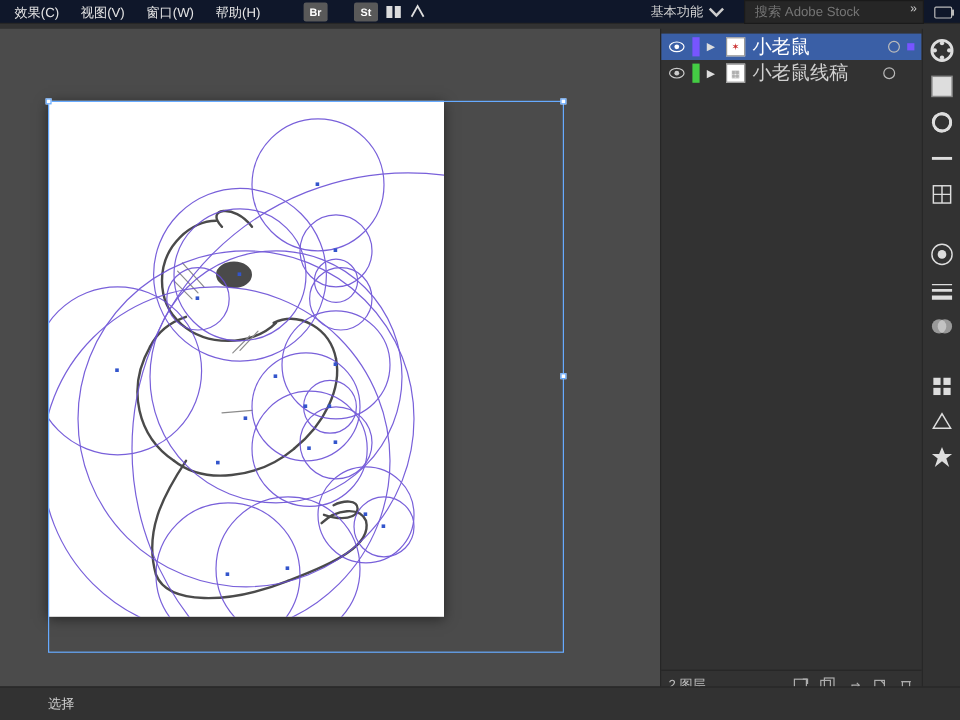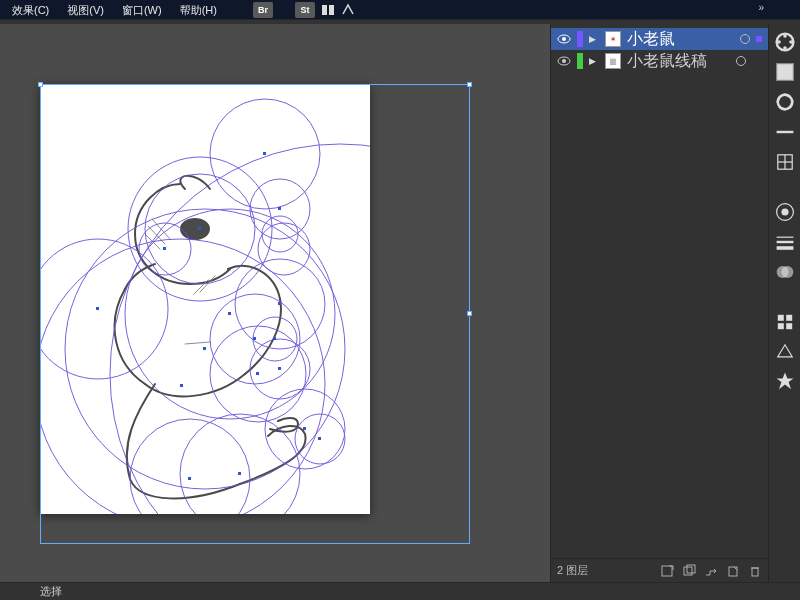--- a/index.html
+++ b/index.html
@@ -130,21 +130,21 @@
     padding-top: 6px; gap: 6px;
   }
   .side-tools .tool {
     width: 24px; height: 24px; display:flex; align-items:center; justify-content:center;
     color: #ddd;
   }
   .side-tools .gap { height: 14px; }
 
   
   .status {
-    position: absolute; left: 0; right: 0; bottom: 0; height: 18px;
+    position: absolute; left: 0; right: 0; bottom: 0; height: 28px;
     background: #323232; border-top: 1px solid #262626;
     display: flex; align-items: center; padding: 0 40px;
     color: #cfcfcf;
   }
 </style>
 </head>
 <body>
 
 <div class="menubar">
   <div class="menu-item">效果(C)</div>
@@ -161,20 +161,45 @@
           <rect x="8" y="2" width="5" height="10" fill="#ddd"></rect>
         </svg>
     </span>
     <span class="ic">
       <svg viewBox="0 0 14 14">
           <path d="M2 11 L7 2 L12 11" stroke="#ddd" stroke-width="1.5" fill="none"></path>
         </svg>
     </span>
   </div>
 
+  <div class="menubar-right">
+    <div class="workspace-switcher">
+      <span>基本功能</span>
+      <span class="ic">
+        <svg viewBox="0 0 10 10">
+            <path d="M1 3 L5 7 L9 3" stroke="#ccc" fill="none" stroke-width="1.5"></path>
+          </svg>
+      </span>
+    </div>
+    <div class="search-box">
+      <span class="ic">
+        <svg viewBox="0 0 14 14">
+            <circle cx="6" cy="6" r="4" stroke="#999" fill="none"></circle>
+            <line x1="9" y1="9" x2="13" y2="13" stroke="#999"></line>
+          </svg>
+      </span>
+      <input placeholder="搜索 Adobe Stock" style="">
+    </div>
+    <span class="ic" style="width:18px">
+      <svg viewBox="0 0 18 14">
+          <rect x="1" y="3" width="14" height="9" rx="1" fill="none" stroke="#bbb"></rect>
+          <rect x="15" y="5" width="2" height="5" fill="#bbb"></rect>
+        </svg>
+    </span>
+  </div>
 </div>
 
 <div class="main">
 
   <div class="canvas-wrap">
     <div class="artboard">
 
       <svg viewBox="0 0 330 430" width="330" height="430">
 
         <g fill="none" stroke="#2b2b2b" stroke-width="2" stroke-linecap="round" opacity="0.85">

